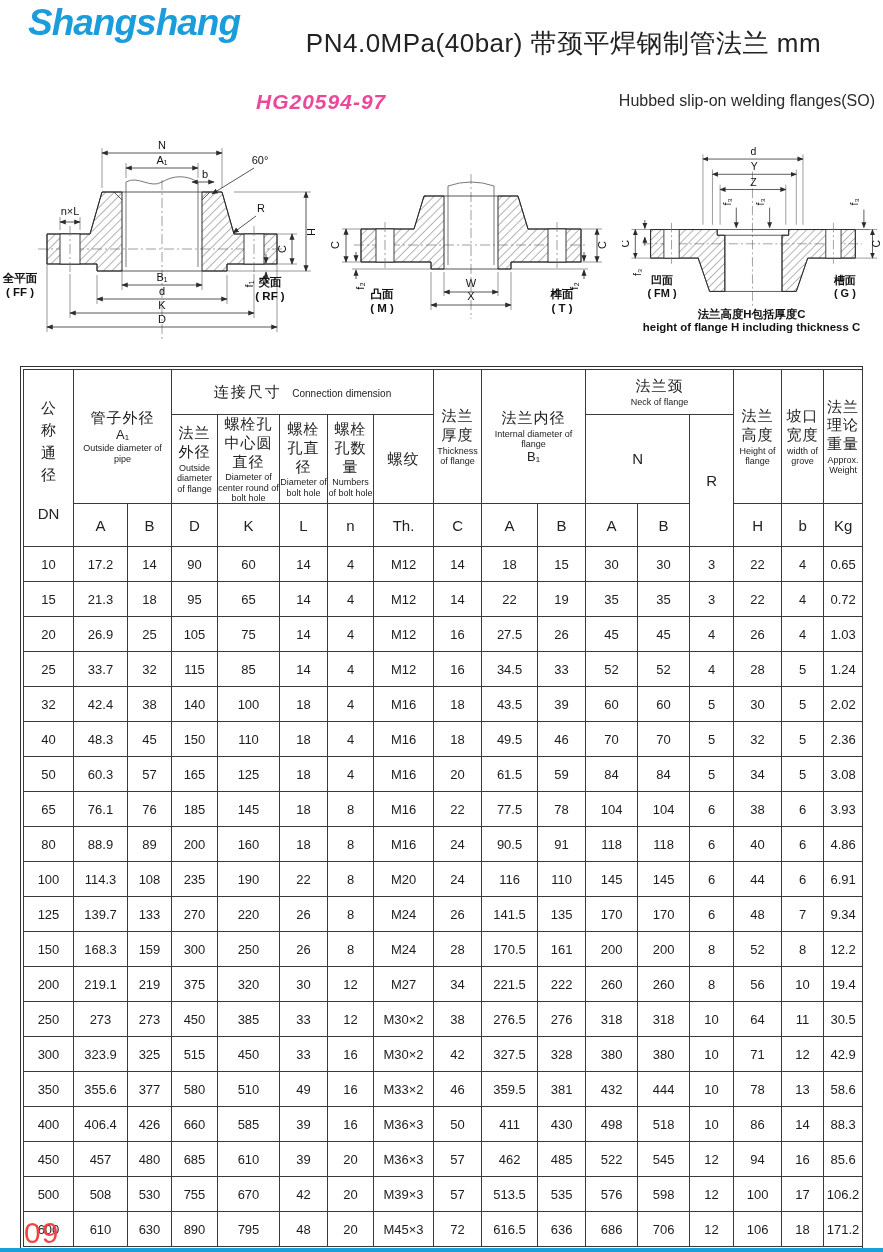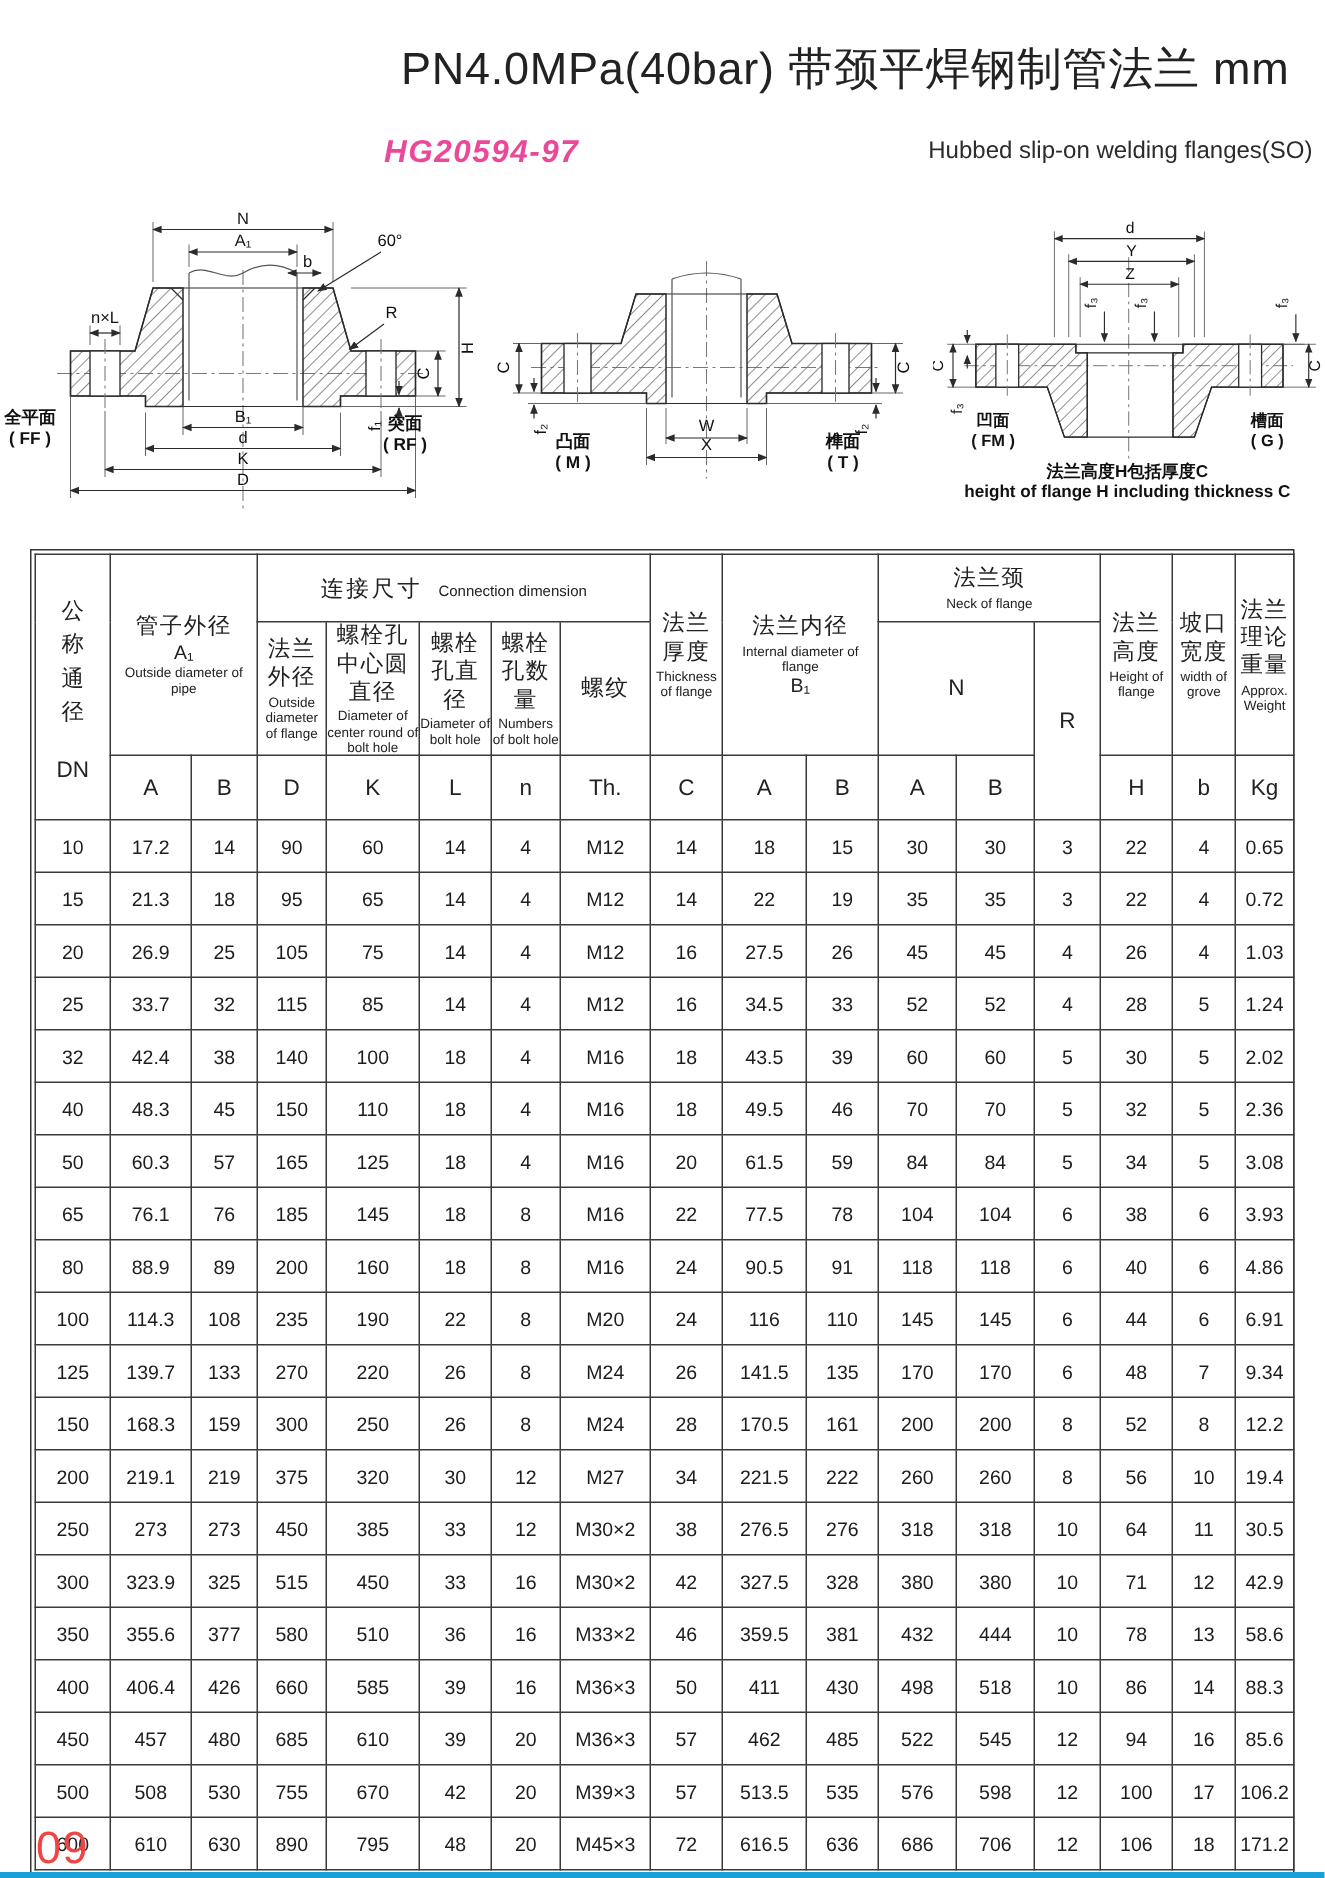--- a/index.html
+++ b/index.html
@@ -5,21 +5,21 @@
   html,body{margin:0;padding:0;}
   body{
     width:883px;height:1252px;position:relative;background:#fff;overflow:hidden;
     font-family:"Liberation Sans","DejaVu Sans",sans-serif;color:#222;
   }
   
   .logo{position:absolute;left:28px;top:4px;width:215px;}
   .logo-name{font-size:37px;font-weight:bold;font-style:italic;color:#1b9cdb;letter-spacing:-1px;line-height:1.05;}
   .logo-sub{font-size:22px;color:#1b9cdb;letter-spacing:0px;margin-top:0;}
   .title{position:absolute;left:248px;right:4px;top:26px;text-align:center;
-         font-size:30px;color:#222;letter-spacing:0.5px;white-space:nowrap;}
+         font-size:26px;color:#222;letter-spacing:0.5px;white-space:nowrap;}
   .std{position:absolute;left:256px;top:90px;font-size:21px;font-weight:bold;font-style:italic;color:#ec4899;letter-spacing:1px;}
   .sub-en{position:absolute;right:8px;top:92px;font-size:16px;color:#2b2b2b;}
   
   .drawings{position:absolute;left:0;top:134px;width:883px;height:218px;}
   .drawings svg{position:absolute;top:0;}
   .ht{fill:url(#hatch);stroke:#2b2b2b;stroke-width:1;}
   .hole{fill:#fff;stroke:#2b2b2b;stroke-width:0.9;}
   .dim{stroke:#2b2b2b;stroke-width:0.8;fill:none;}
   .ext{stroke:#555;stroke-width:0.6;fill:none;}
   .cl{stroke:#777;stroke-width:0.7;stroke-dasharray:10 3 2 3;fill:none;}
@@ -56,20 +56,21 @@
     <pattern id="hatch" patternUnits="userSpaceOnUse" width="6" height="6" patternTransform="rotate(45)">
       <line x1="0" y1="0" x2="0" y2="6" stroke="#666" stroke-width="1"></line>
     </pattern>
     <marker id="ar" viewBox="0 0 10 10" refX="9" refY="5" markerWidth="8" markerHeight="8" orient="auto-start-reverse">
       <path d="M0,1 L10,5 L0,9 z" fill="#2b2b2b"></path>
     </marker>
   </defs>
 </svg>
 
 <div class="logo">
+  <div class="logo-name">Shangshang</div>
 </div>
 
 <div class="title">PN4.0MPa(40bar) 带颈平焊钢制管法兰  mm</div>
 <div class="std">HG20594-97</div>
 <div class="sub-en">Hubbed slip-on welding flanges(SO)</div>
 
 <div class="drawings">
 
   <svg style="left:2px" width="322" height="212" viewBox="0 0 322 212">
     <line class="cl" x1="160" y1="46" x2="160" y2="208"></line>
@@ -624,21 +625,21 @@
           <td>71</td>
           <td>12</td>
           <td>42.9</td>
         </tr>
         <tr>
           <td>350</td>
           <td>355.6</td>
           <td>377</td>
           <td>580</td>
           <td>510</td>
-          <td>36</td>
+          <td>49</td>
           <td>16</td>
           <td>M33×2</td>
           <td>46</td>
           <td>359.5</td>
           <td>381</td>
           <td>432</td>
           <td>444</td>
           <td>10</td>
           <td>78</td>
           <td>13</td>

